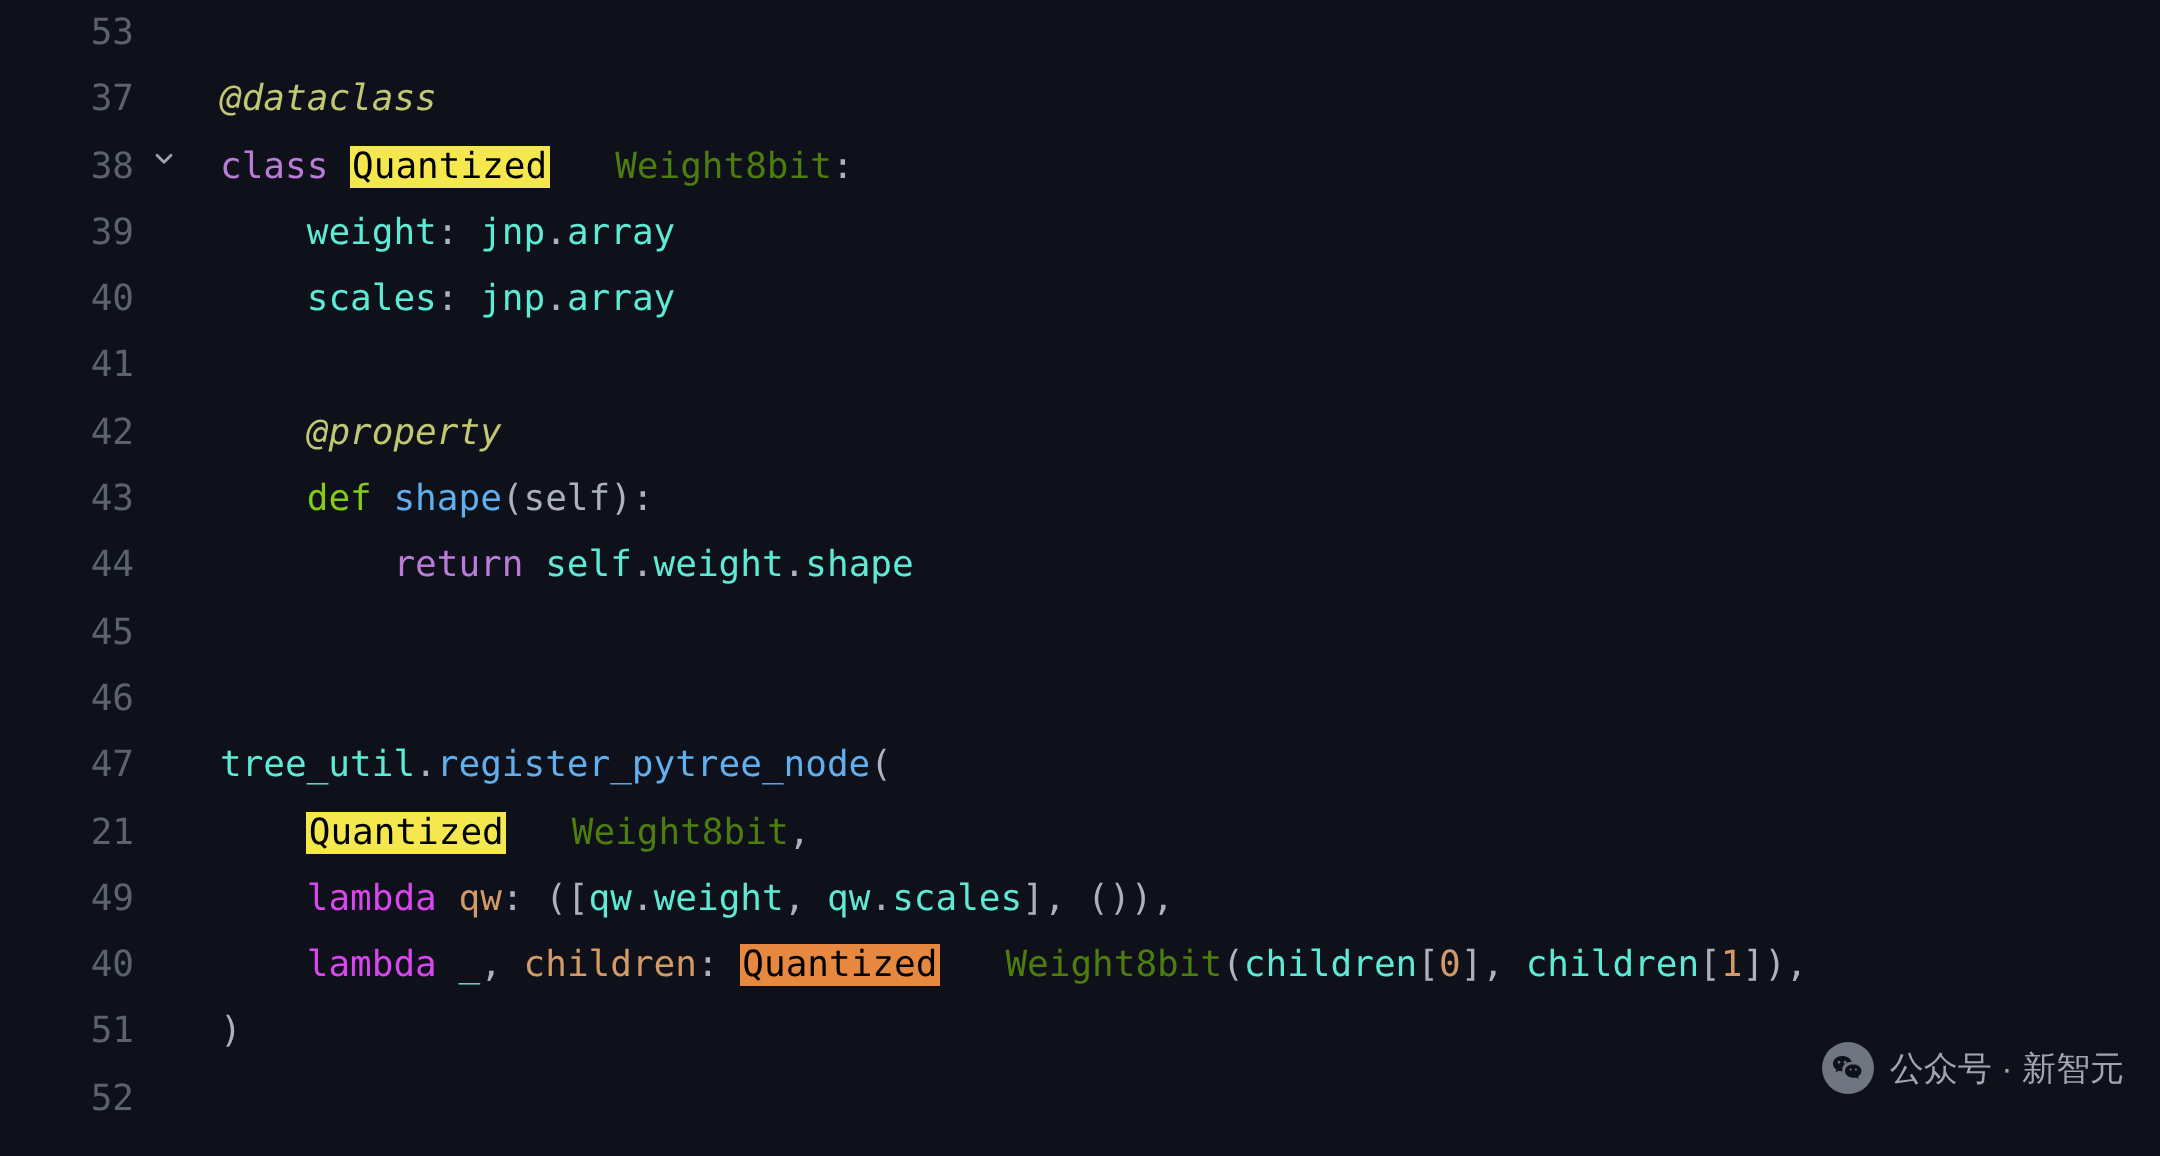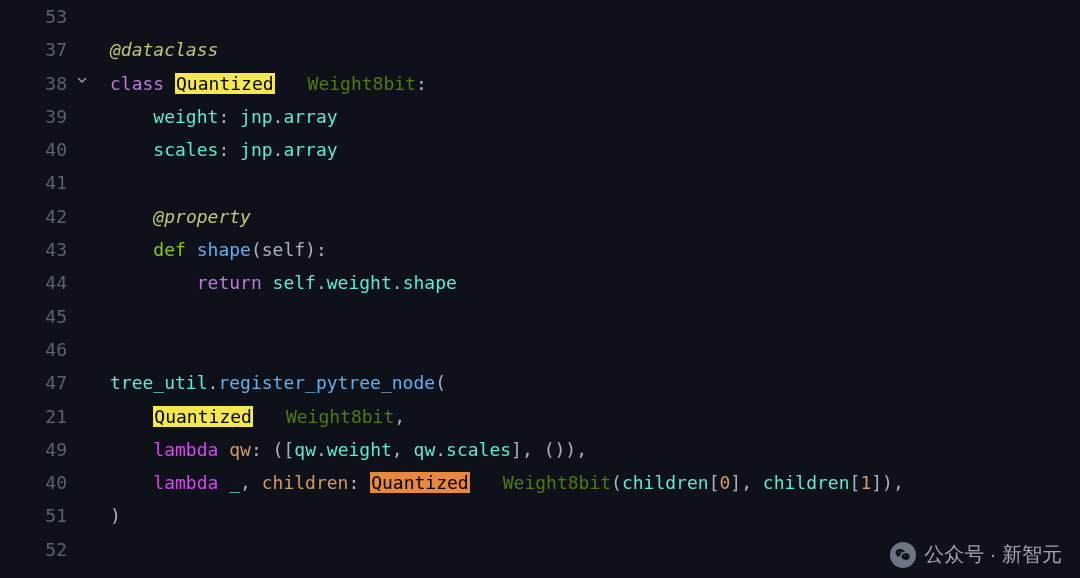--- a/index.html
+++ b/index.html
@@ -70,27 +70,27 @@
       padding: 0 1px;
     }
     .hl-orange {
       background: #e6883f;
       color: #000;
       padding: 0 1px;
     }
     .watermark {
       position: absolute;
       right: 18px;
-      bottom: 5px;
+      bottom: 28px;
       display: flex;
       align-items: center;
       gap: 8px;
       color: #b9bec7;
       font-family: -apple-system, BlinkMacSystemFont, 'Segoe UI', sans-serif;
-      font-size: 20px;
+      font-size: 17px;
       opacity: 0.85;
     }
     .wm-icon {
       width: 26px;
       height: 26px;
       border-radius: 50%;
       background: #7f8794;
       display: flex;
       align-items: center;
       justify-content: center;

